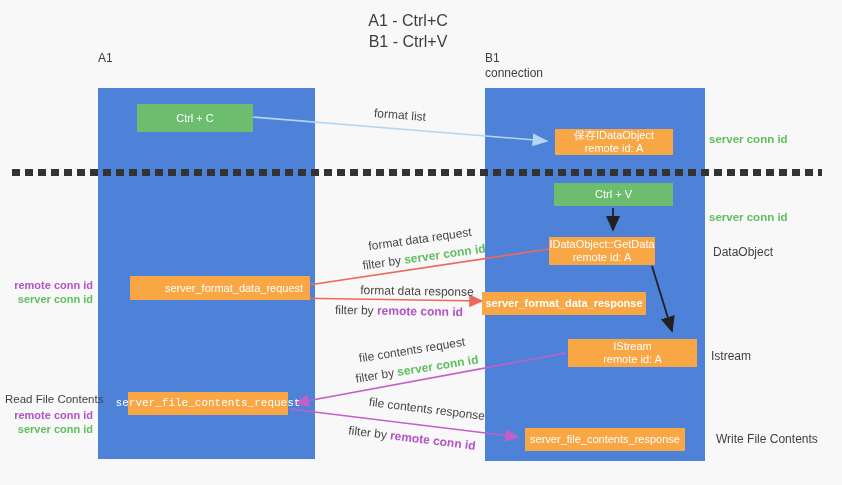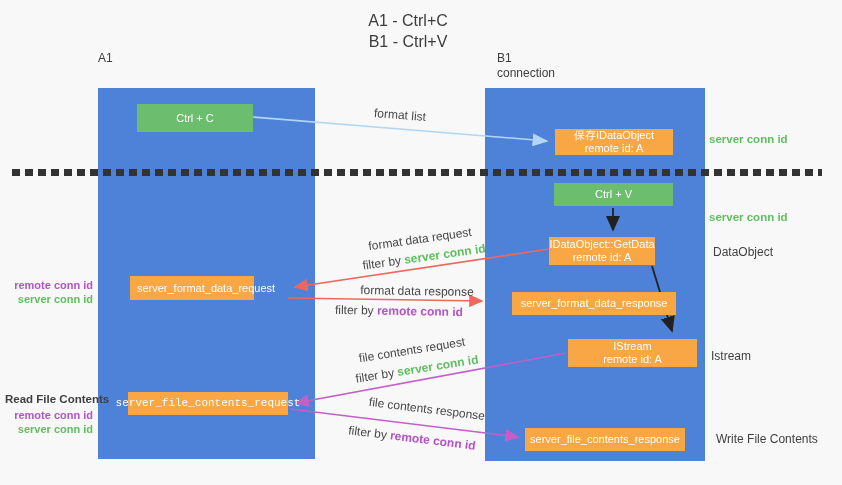--- a/index.html
+++ b/index.html
@@ -20,21 +20,21 @@
     font-size:16px;line-height:21px;color:#3c3c3c;
     white-space:nowrap;
   }
   .col-header{
     position:absolute;top:51px;
     text-align:left;
     font-size:12px;line-height:15px;color:#3d3d3d;
     white-space:nowrap;
   }
   .col-header.left{left:98px;width:217px;}
-  .col-header.right{left:497px;width:220px;}
+  .col-header.right{left:485px;width:220px;}
   .lane{
     position:absolute;
     background:#4d82d8;
   }
   .lane.left{left:98px;top:88px;width:217px;height:371px;}
   .lane.right{left:485px;top:88px;width:220px;height:373px;}
   .divider{
     position:absolute;left:12px;top:169px;width:810px;height:7px;
     background:repeating-linear-gradient(90deg,#333 0 8px,transparent 8px 13px);
   }
@@ -45,22 +45,22 @@
     color:#fff;font-size:11px;line-height:13px;
     text-align:center;white-space:nowrap;
     box-sizing:border-box;
   }
   .node.orange{background:#f9a644;}
   .node.green{background:#6dbd6f;}
   .n-ctrl-c{left:137px;top:104px;width:116px;height:28px;text-align:right;}
   .n-save-do{left:555px;top:129px;width:118px;height:26px;}
   .n-ctrl-v{left:554px;top:183px;width:119px;height:23px;}
   .n-getdata{left:549px;top:237px;width:106px;height:28px;}
-  .n-fmt-req{left:130px;top:276px;width:124px;height:24px;padding-left:28px;}
-  .n-fmt-res{left:512px;top:292px;width:164px;height:23px;}
+  .n-fmt-req{left:130px;top:276px;width:180px;height:24px;padding-left:28px;}
+  .n-fmt-res{left:482px;top:292px;width:164px;height:23px;font-weight:bold;}
   .n-istream{left:568px;top:339px;width:129px;height:28px;}
   .n-file-req{left:128px;top:392px;width:160px;height:23px;font-family:Liberation Mono, monospace;}
   .n-file-res{left:525px;top:428px;width:160px;height:23px;}
   .edge-label{
     position:absolute;
     font-size:12px;color:#474747;
     white-space:nowrap;
   }
   .accent-green{color:#5fbe5f;font-weight:bold;}
   .accent-purple{color:#b452c8;font-weight:bold;}
@@ -73,21 +73,20 @@
   .left-block{
     position:absolute;
     text-align:right;
     font-size:11px;line-height:14px;font-weight:bold;
     white-space:nowrap;
   }
   .read-label{
     position:absolute;
     font-size:11.5px;color:#3f3f3f;
     white-space:nowrap;
-    font-weight:bold;
   }
   .arrows{position:absolute;left:0;top:0;pointer-events:none;}
 </style>
 </head>
 <body>
 
 <div class="canvas">
 
   <div class="title">
     <div>A1 - Ctrl+C</div>

